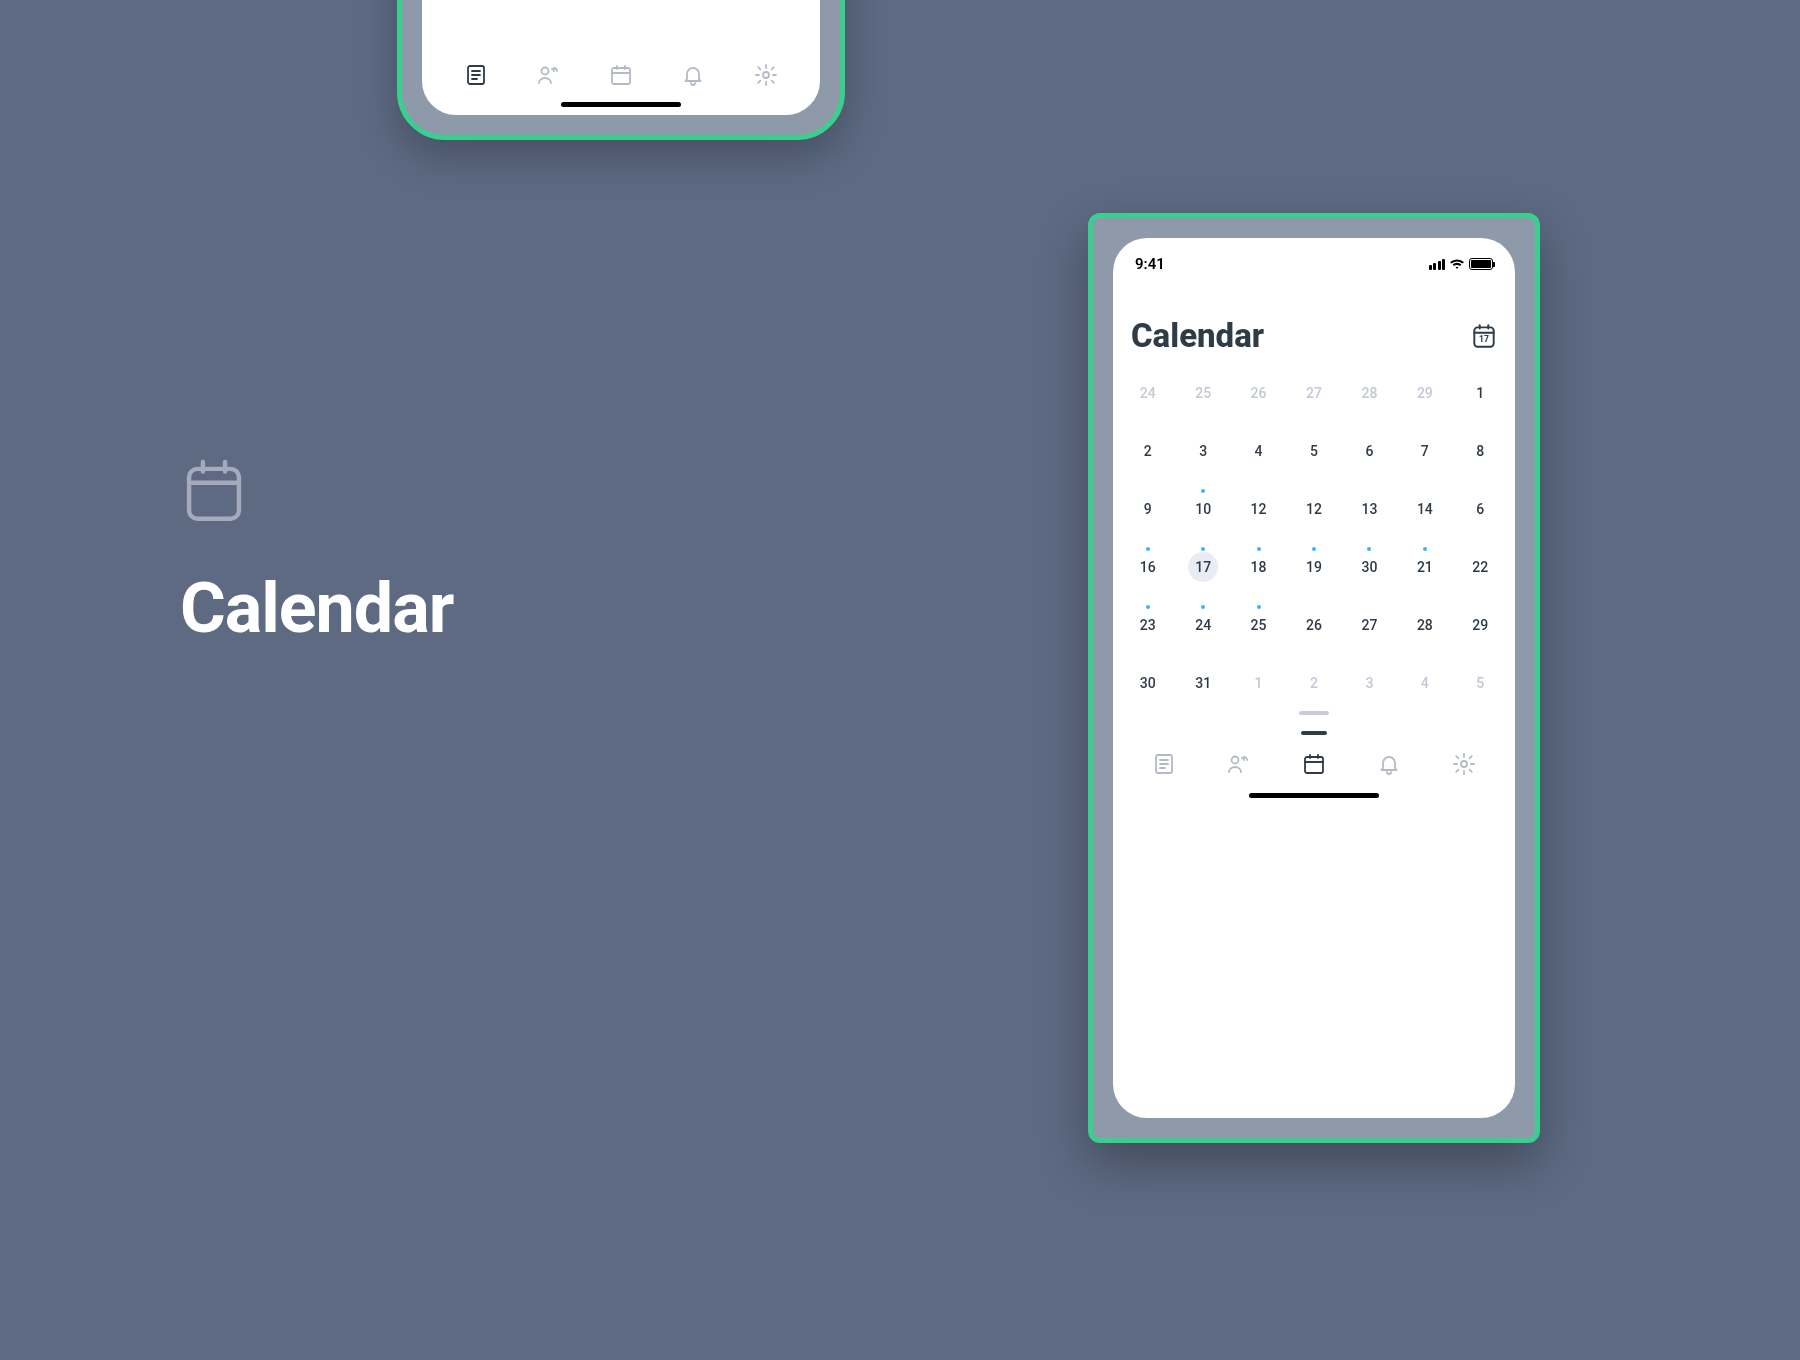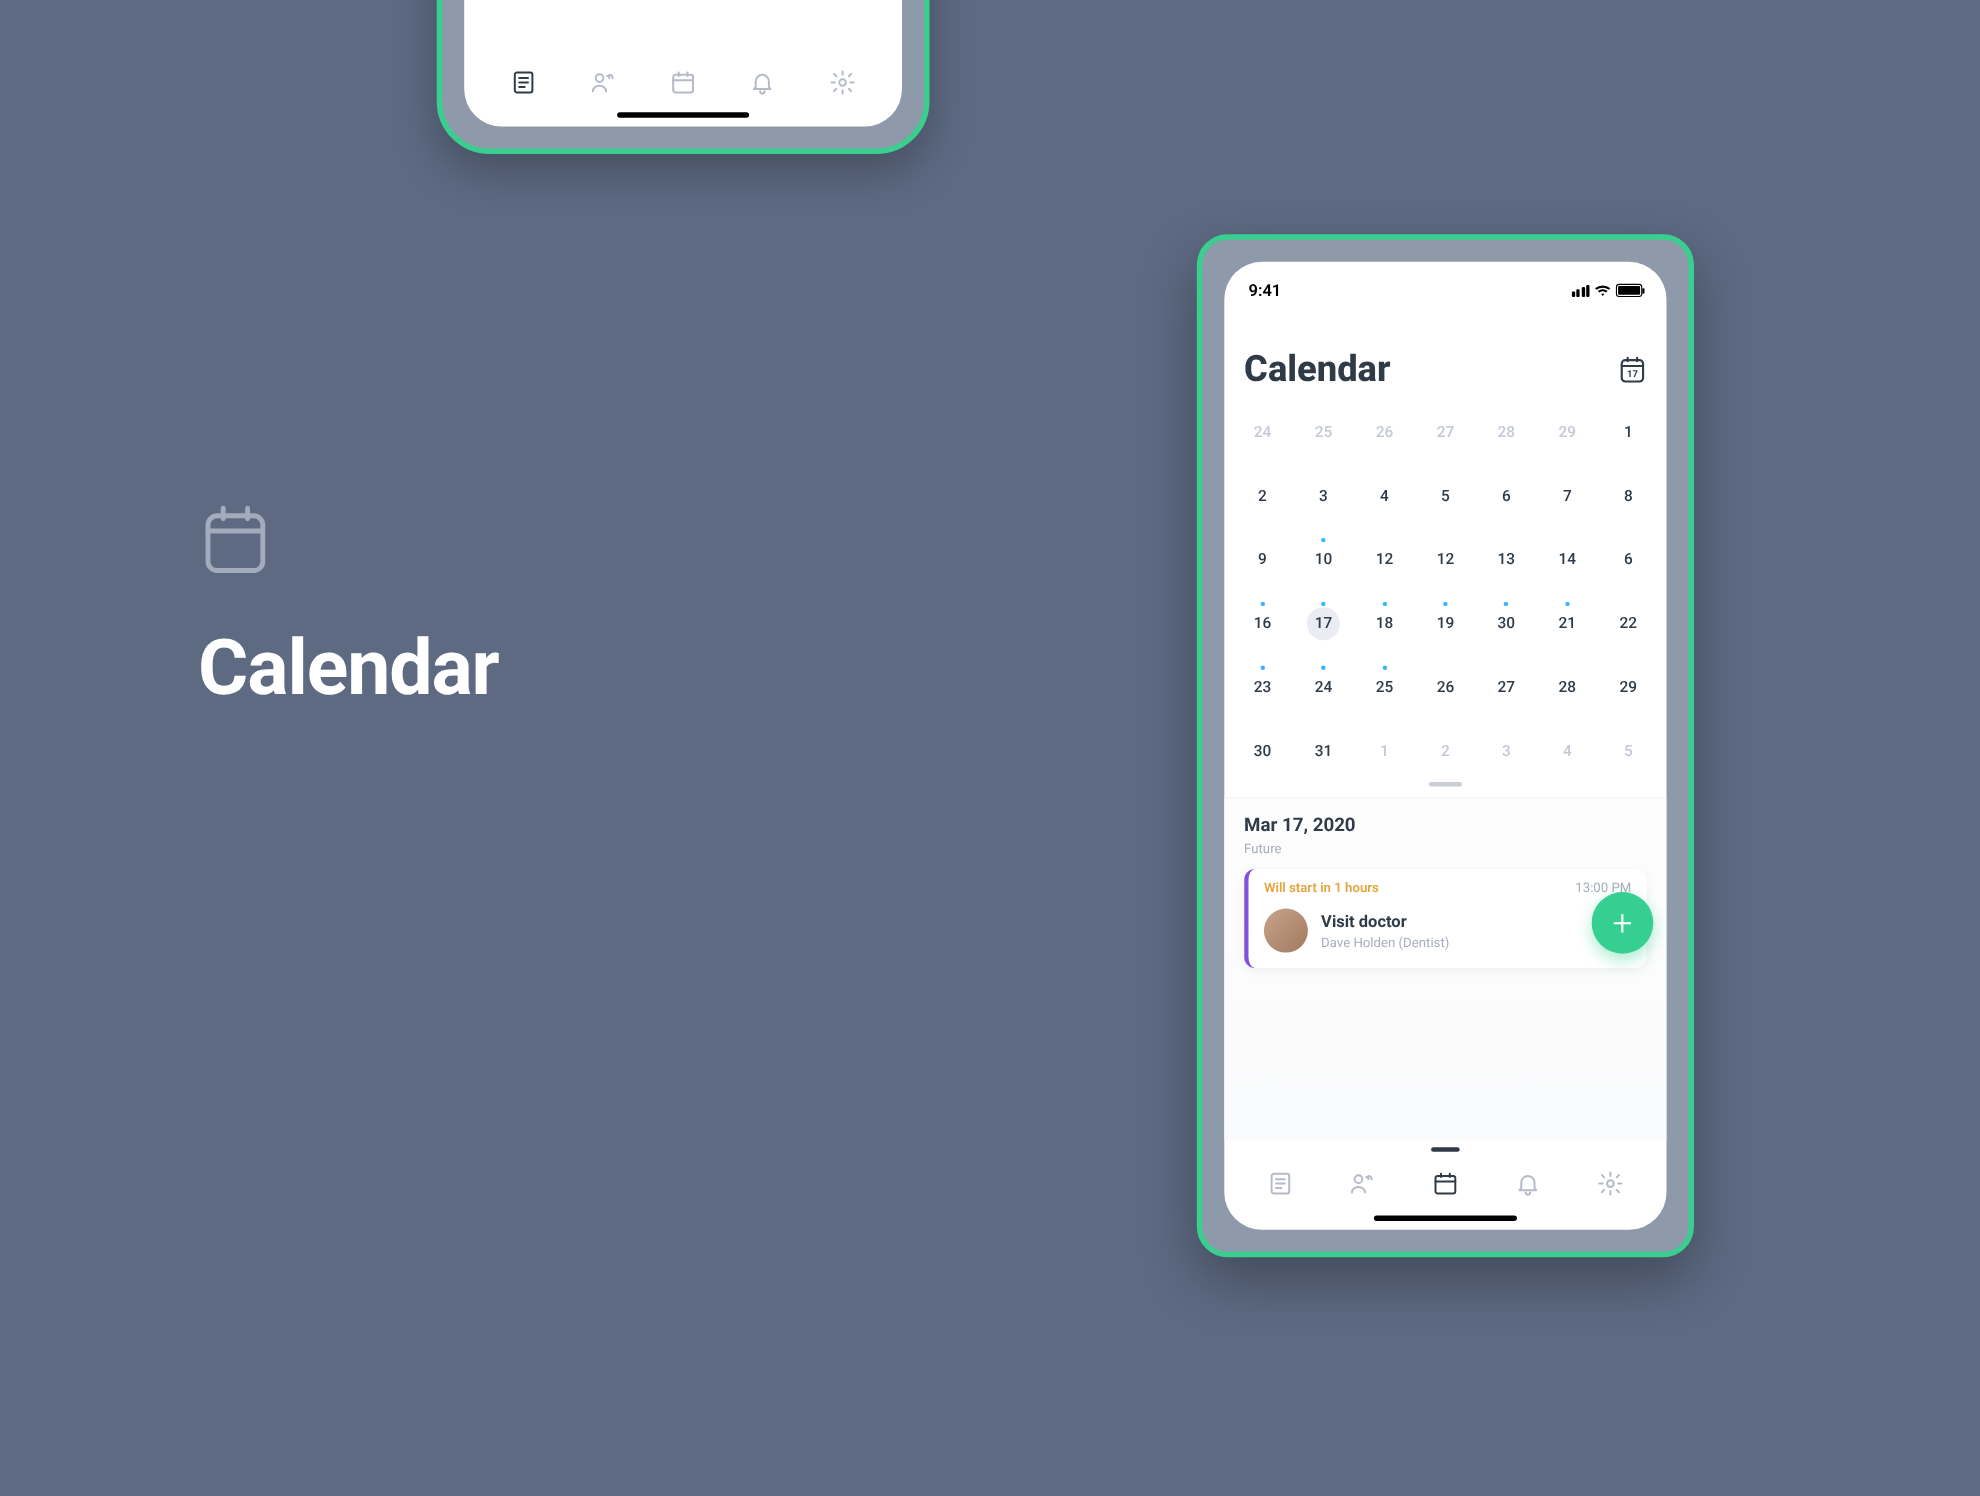--- a/index.html
+++ b/index.html
@@ -32,21 +32,21 @@
 .info {
   position:absolute; left:180px; top:455px; width:630px; color:#e6e9ef;
 }
 .info .cal-icon { margin-bottom:40px; }
 .info h1 { font-size:70px; font-weight:700; color:#fff; letter-spacing:-1px; margin-bottom:36px;}
 .info p { font-size:25px; line-height:1.8; color:#d4d8e2; font-weight:400;}
 
 
 .phone {
   position:absolute; left:1088px; top:213px; width:452px; height:930px;
-  background:#8e99aa; border-radius:28px; border:5px solid #3acf8e;
+  background:#8e99aa; border-radius:12px; border:5px solid #3acf8e;
   box-shadow:0 20px 50px rgba(0,0,0,0.3);
 }
 .phone .screen {
   position:absolute; inset:20px; background:#fff; border-radius:34px;
   display:flex; flex-direction:column; overflow:hidden;
 }
 .status-bar {
   height:40px; display:flex; justify-content:space-between; align-items:center;
   padding:0 22px; font-size:15px; font-weight:600; color:#000; margin-top:6px;
 }
@@ -361,38 +361,20 @@
         </div>
         <div class="day out">
           <span class="n">4</span>
         </div>
         <div class="day out">
           <span class="n">5</span>
         </div>
       </div>
     <div class="drag"></div>
 
-    <div class="sheet">
-      <h3>Mar 17, 2020</h3>
-      <div class="sub">Future</div>
-      <div class="card">
-        <div class="card-top">
-          <span class="warn">Will start in 1 hours</span>
-          <span class="time">13:00 PM</span>
-        </div>
-        <div class="card-body">
-          <div class="avatar"></div>
-          <div>
-            <div class="t">Visit doctor</div>
-            <div class="s">Dave Holden (Dentist)</div>
-          </div>
-        </div>
-      </div>
-      <div class="fab">+</div>
-    </div>
 
     <div class="pull2"></div>
     <div class="tabbar2" id="main-tabbar">
         <div class="nav-ico">
           <svg width="24" height="24" viewBox="0 0 24 24" fill="none" stroke="currentColor" stroke-width="1.8" stroke-linecap="round" stroke-linejoin="round">
             <rect x="4" y="3" width="16" height="18" rx="2"></rect>
             <line x1="8" y1="8" x2="16" y2="8"></line>
             <line x1="8" y1="12" x2="16" y2="12"></line>
             <line x1="8" y1="16" x2="13" y2="16"></line>
           </svg>

